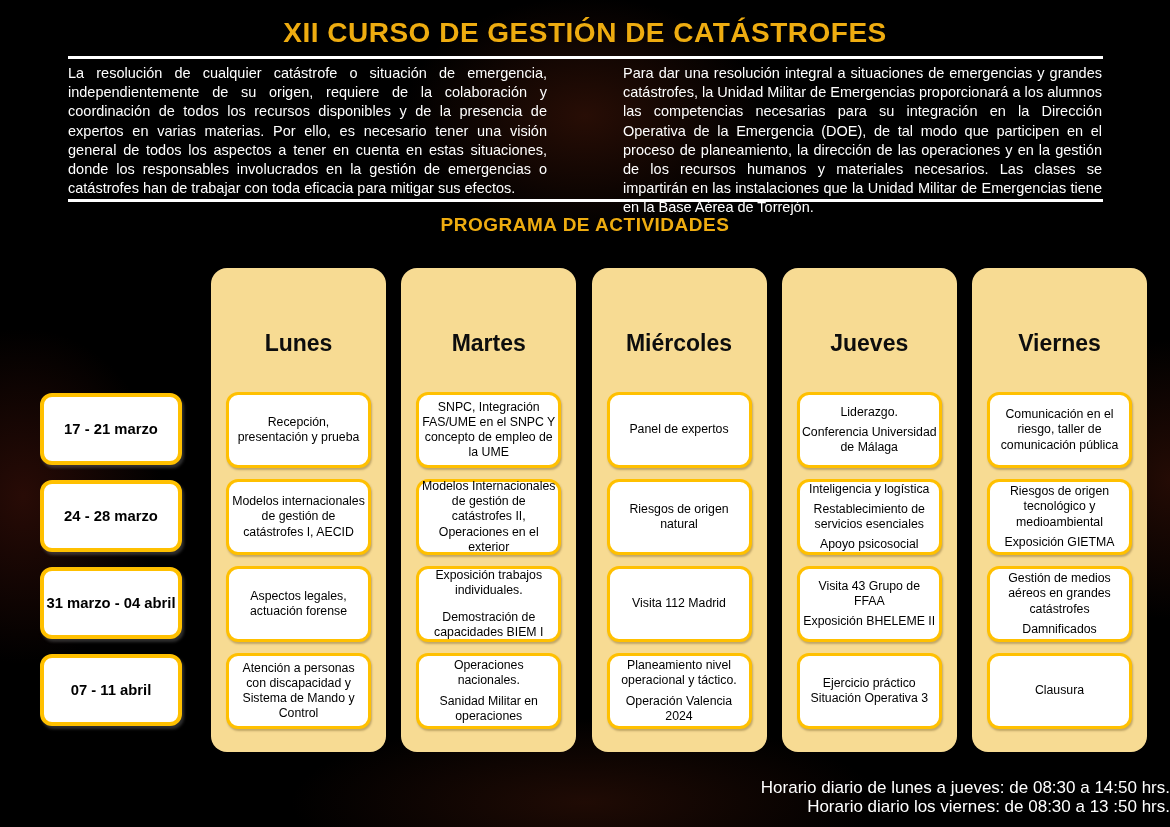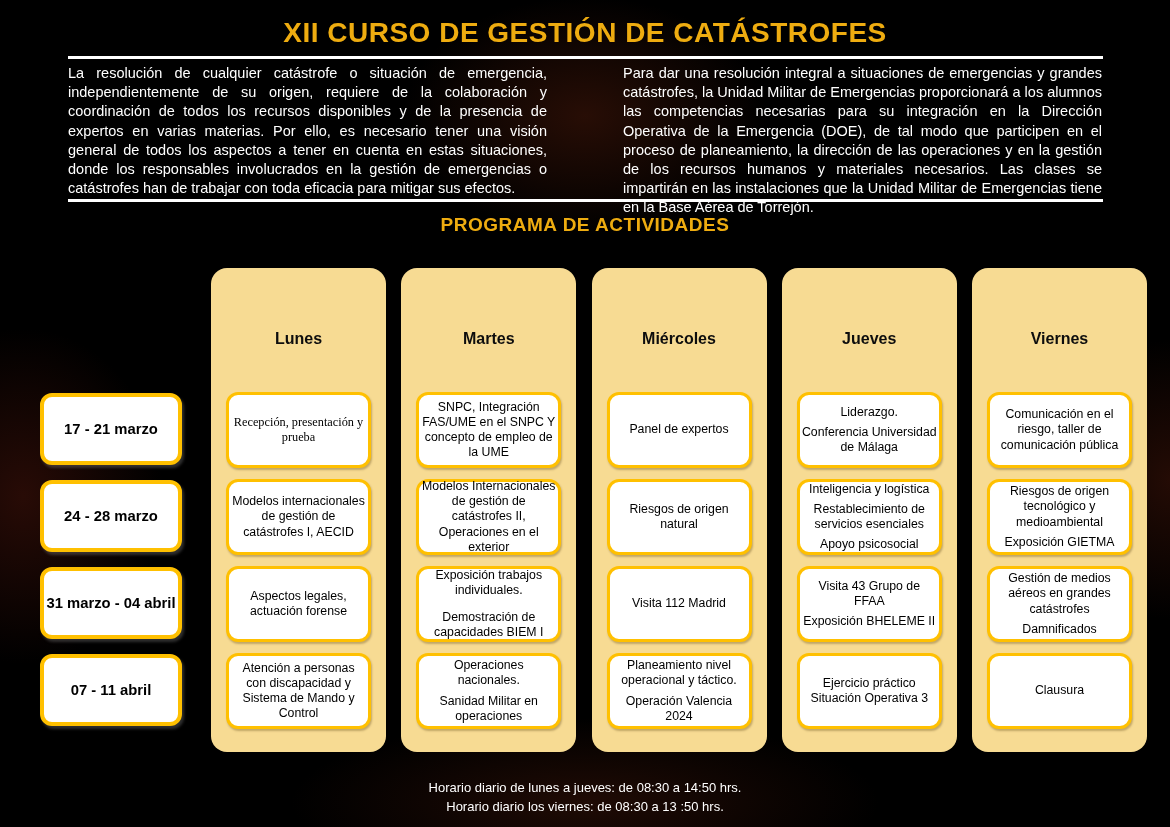--- a/index.html
+++ b/index.html
@@ -37,40 +37,40 @@
   .days {
     position:absolute; left:211px; top:268px; width:936px; height:484px;
     display:flex; justify-content:space-between;
   }
   .day-col {
     position:relative; width:175px; height:484px;
     background:#F7DB93; border-radius:16px;
   }
   .day-label {
     position:absolute; top:62px; left:0; width:100%;
-    text-align:center; font-size:16px; font-weight:bold; color:#0d0d0d;
+    text-align:center; font-size:23px; font-weight:bold; color:#0d0d0d;
   }
   .cell {
     position:absolute; left:15px; width:135px; height:66px;
     background:#ffffff; border:3px solid #FFC000; border-radius:12px;
     display:flex; flex-direction:column; align-items:center; justify-content:center;
     text-align:center; font-size:12.3px; line-height:15.2px; color:#000;
     padding:2px; box-shadow:1px 2px 2px rgba(70,45,0,0.30);
   }
   .cell p { margin:2.5px 0; }
   .week-pill {
     position:absolute; left:40px; width:134px; height:64px;
     background:#ffffff; border:4px solid #FFC000; border-radius:12px;
     display:flex; align-items:center; justify-content:center;
     font-weight:bold; font-size:14.8px; color:#000; white-space:nowrap;
     box-shadow:2px 3px 3px rgba(135,135,135,0.35);
   }
   .footer {
     position:absolute; top:778px; left:0; width:100%;
-    text-align:center; color:#ffffff; font-size:13px; line-height:19px;
+    text-align:right; color:#ffffff; font-size:17px; line-height:19px;
   }
   .footer div { margin:0; }
 </style>
 </head>
 <body>
 
 <div class="poster">
 
   <div class="title">XII CURSO DE GESTIÓN DE CATÁSTROFES</div>
 
@@ -88,21 +88,21 @@
   <div id="week-pills">
       <div class="week-pill" style="top: 393px;">17 - 21 marzo</div>
       <div class="week-pill" style="top: 480px;">24 - 28 marzo</div>
       <div class="week-pill" style="top: 567px;">31 marzo - 04 abril</div>
       <div class="week-pill" style="top: 654px;">07 - 11 abril</div>
     </div>
 
   <div class="days" id="days">
       <div class="day-col">
     <div class="day-label">Lunes</div>
-  <div class="cell" style="top: 124px; height: 66px; font-family: Liberation Serif, serif;">
+  <div class="cell" style="top: 124px; height: 66px;">
           <p>Recepción, presentación y prueba</p>
         </div>
         <div class="cell" style="top: 211px; height: 66px;">
           <p>Modelos internacionales de gestión de catástrofes I, AECID</p>
         </div>
         <div class="cell" style="top: 298px; height: 66px;">
           <p>Aspectos legales, actuación forense</p>
         </div>
         <div class="cell" style="top: 385px; height: 66px;">
           <p>Atención a personas con discapacidad y Sistema de Mando y Control</p>

